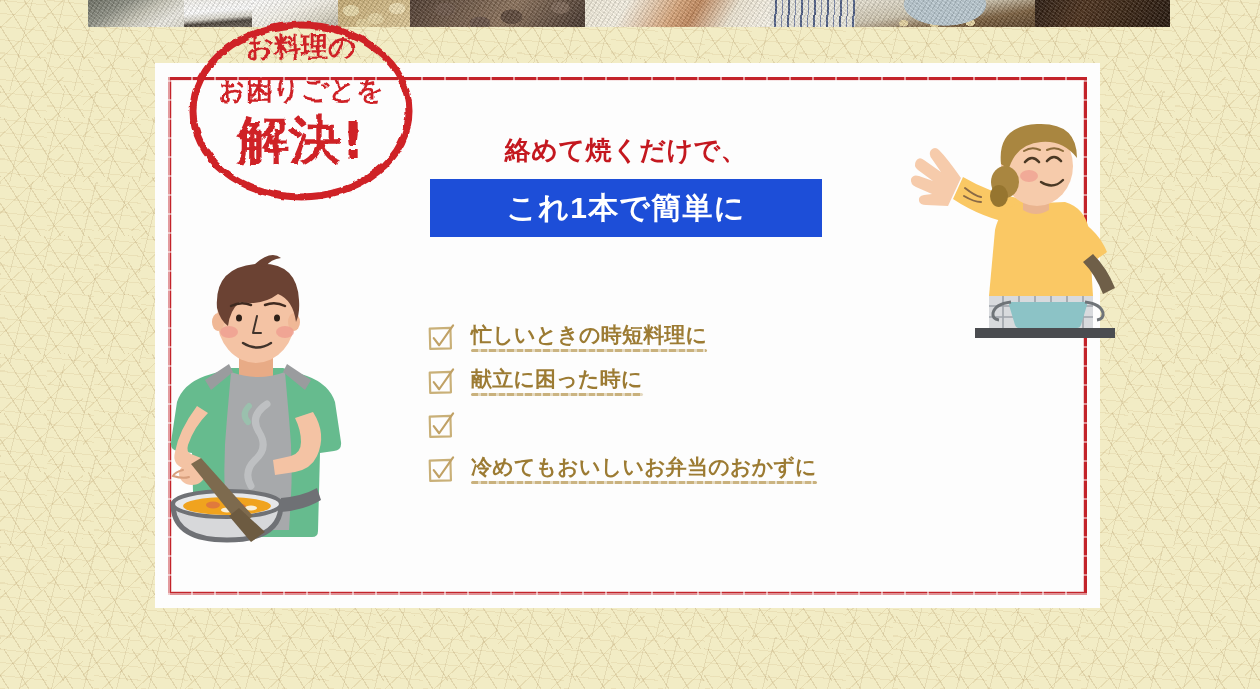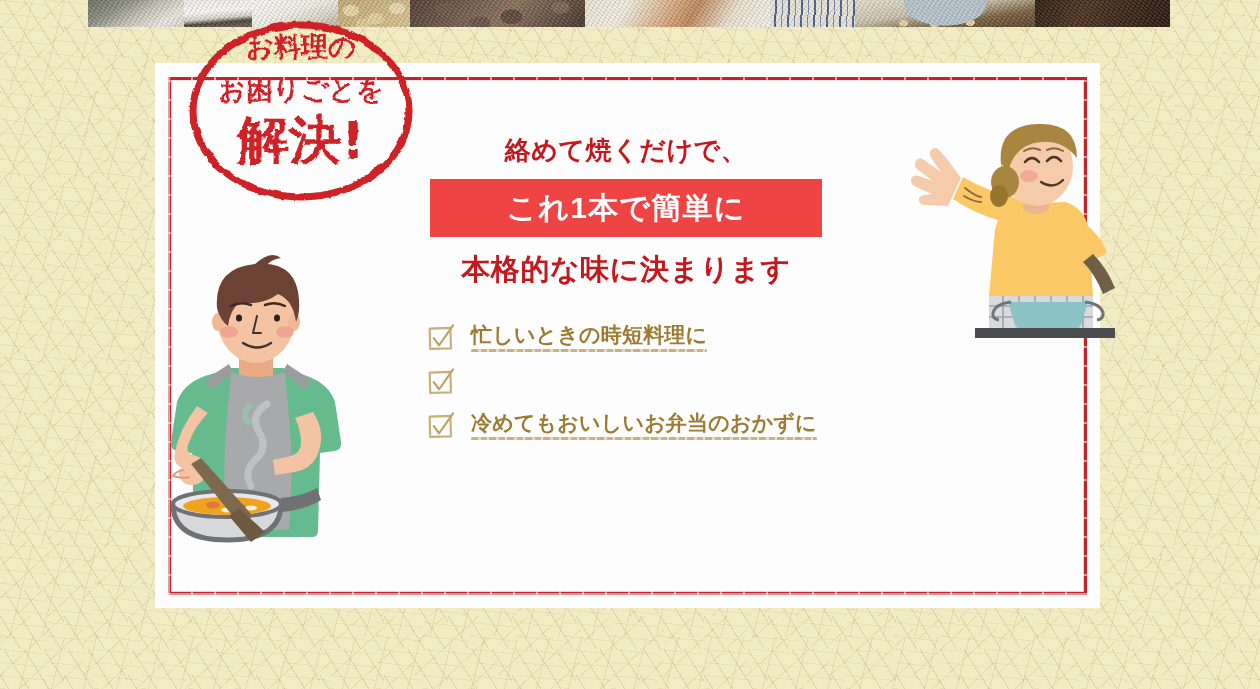--- a/index.html
+++ b/index.html
@@ -93,21 +93,21 @@
 
   
   .headline{
     position:absolute;left:430px;top:134px;width:392px;z-index:8;text-align:center;
   }
   .kicker{
     color:#c4181f;font-size:26px;font-weight:bold;letter-spacing:.02em;
     line-height:1.25;margin:0 0 12px 0;
   }
   .redbar{
-    background:#ef4444;color:#ffffff;
+    background:#1d4ed8;color:#ffffff;
     font-size:30px;font-weight:bold;letter-spacing:.04em;
     padding:12px 0 13px 0;line-height:1.1;margin:0;
   }
   .subline{
     color:#c4181f;font-size:29px;font-weight:bold;letter-spacing:.02em;
     line-height:1.25;margin:14px 0 0 0;
   }
 
   
   .checklist{
@@ -156,38 +156,49 @@
   <div class="photo-tile t-soil"></div>
 </div>
 
 <div class="card">
   <div class="card-border"></div>
 </div>
 
 <div class="headline">
   <p class="kicker">絡めて焼くだけで、</p>
   <p class="redbar">これ1本で簡単に</p>
-  <p class="subline">本格的な味に決まります</p>
 </div>
 
 <div class="checklist">
 
   <div class="check-row">
     <span class="cbox">
       <svg viewBox="0 0 30 30">
         <path d="M3 4 L26 3.2 L26.6 26 L3.6 26.6 Z" fill="none" stroke="#c9b078" stroke-width="2.4" stroke-linejoin="round"></path>
         <path d="M7.5 14.5 L13.5 22.5 L29 0.5" fill="none" stroke="#c0a165" stroke-width="2.4" stroke-linecap="round" stroke-linejoin="round"></path>
       </svg>
     </span>
     <span class="check-label">
       <span class="txt">忙しいときの時短料理に</span>
       <span class="ul"></span>
     </span>
   </div>
 
+  <div class="check-row">
+    <span class="cbox">
+      <svg viewBox="0 0 30 30">
+        <path d="M3 4 L26 3.2 L26.6 26 L3.6 26.6 Z" fill="none" stroke="#c9b078" stroke-width="2.4" stroke-linejoin="round"></path>
+        <path d="M7.5 14.5 L13.5 22.5 L29 0.5" fill="none" stroke="#c0a165" stroke-width="2.4" stroke-linecap="round" stroke-linejoin="round"></path>
+      </svg>
+    </span>
+    <span class="check-label">
+      <span class="txt">献立に困った時に</span>
+      <span class="ul"></span>
+    </span>
+  </div>
 
 
   <div class="check-row">
     <span class="cbox">
       <svg viewBox="0 0 30 30">
         <path d="M3 4 L26 3.2 L26.6 26 L3.6 26.6 Z" fill="none" stroke="#c9b078" stroke-width="2.4" stroke-linejoin="round"></path>
         <path d="M7.5 14.5 L13.5 22.5 L29 0.5" fill="none" stroke="#c0a165" stroke-width="2.4" stroke-linecap="round" stroke-linejoin="round"></path>
       </svg>
     </span>
     <span class="check-label">

